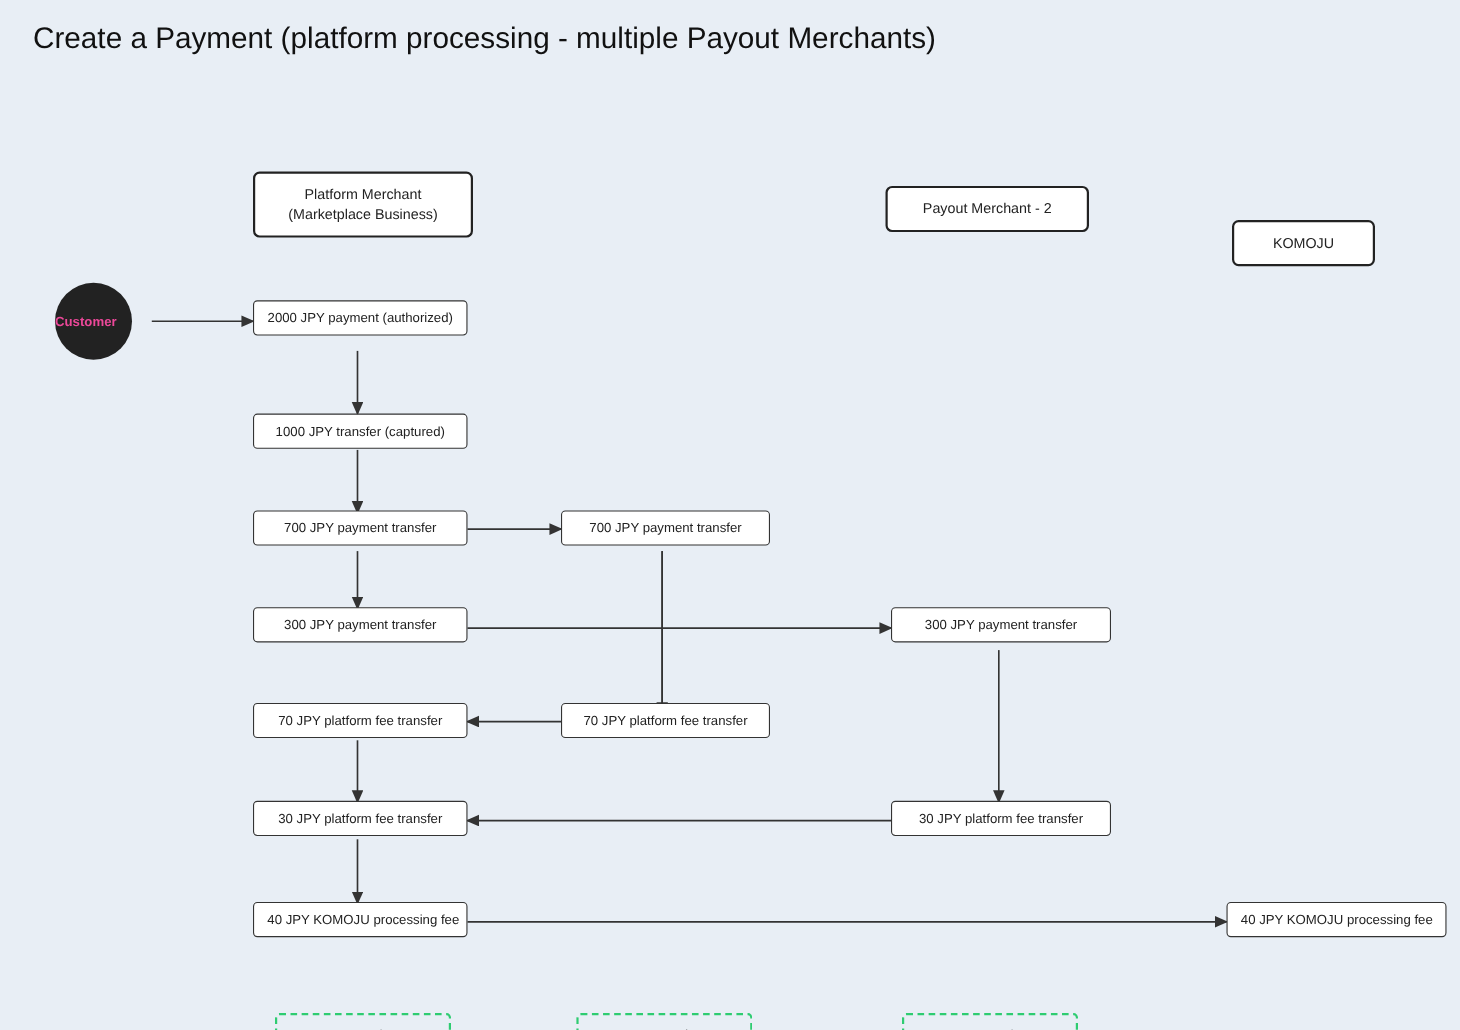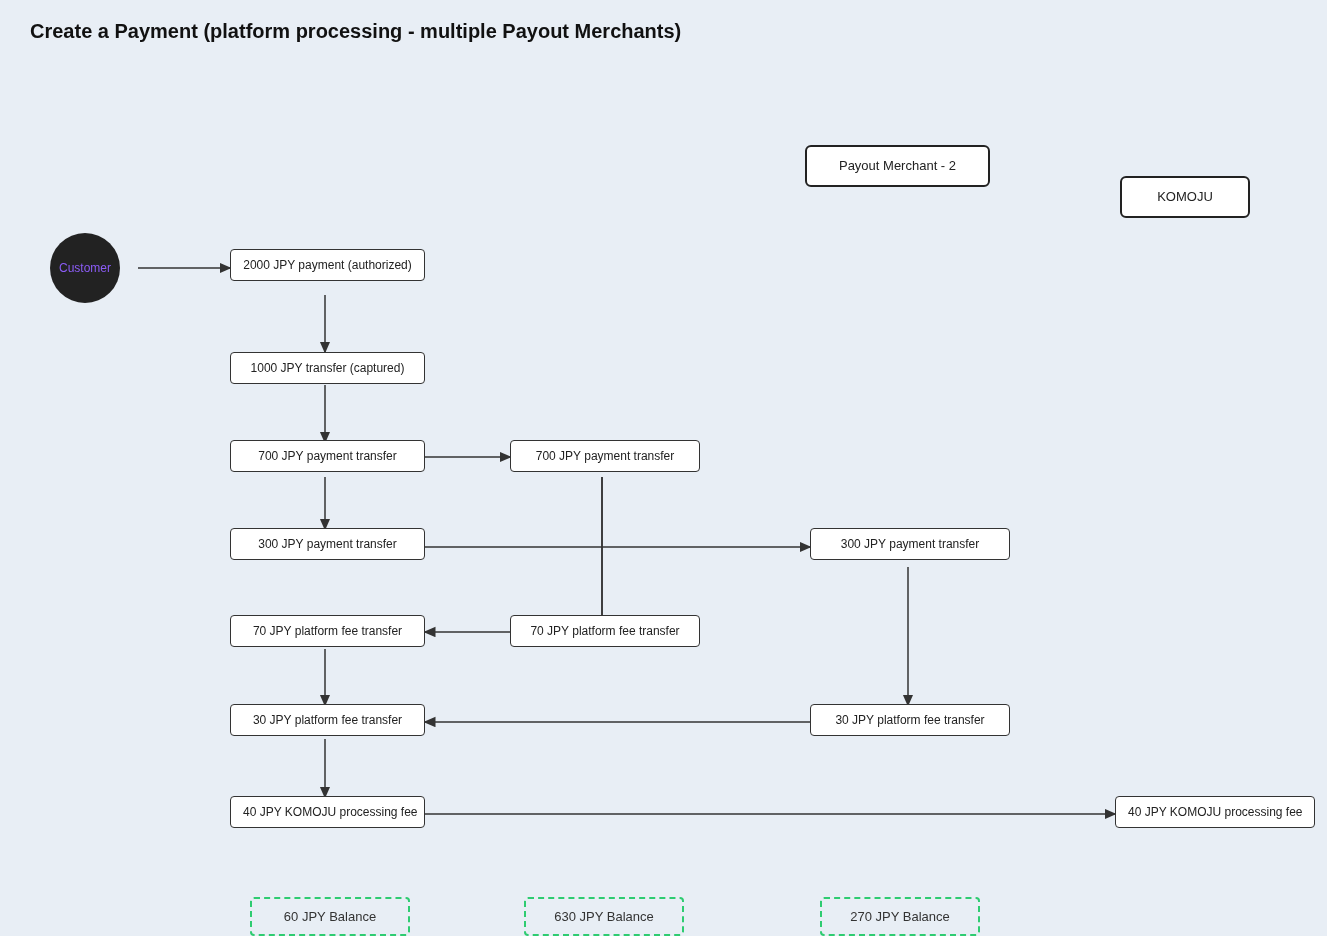--- a/index.html
+++ b/index.html
@@ -5,23 +5,23 @@
     * { box-sizing: border-box; margin: 0; padding: 0; }
     body {
       background: #e8eef5;
       font-family: Arial, sans-serif;
       font-size: 13px;
       color: #222;
       min-height: 936px;
       padding: 20px 30px;
     }
     h1 {
-      font-size: 20px;
-      font-weight: 700;
-      margin-bottom: 14px;
+      font-size: 27px;
+      font-weight: 400;
+      margin-bottom: 30px;
       color: #111;
     }
     .diagram {
       position: relative;
       width: 1260px;
       min-height: 860px;
     }
     
     .header-box {
       position: absolute;
@@ -45,26 +45,25 @@
       font-size: 12px;
       white-space: nowrap;
     }
     
     .customer-circle {
       position: absolute;
       width: 70px;
       height: 70px;
       border-radius: 50%;
       background: #222;
-      color: #8b5cf6;
+      color: #ec4899;
       display: flex;
       align-items: center;
-      justify-content: center;
       font-size: 12px;
-      font-weight: 400;
+      font-weight: 700;
       text-align: center;
     }
     
     .balance-box {
       position: absolute;
       border: 2px dashed #2ecc71;
       border-radius: 4px;
       background: transparent;
       text-align: center;
       padding: 10px 14px;
@@ -120,20 +119,21 @@
 
     <line x1="878" y1="510" x2="878" y2="648" stroke="#333" stroke-width="1.5" marker-end="url(#arrowhead)"></line>
 
     <line x1="780" y1="665" x2="395" y2="665" stroke="#333" stroke-width="1.5" marker-end="url(#arrowhead)"></line>
 
     <line x1="295" y1="682" x2="295" y2="740" stroke="#333" stroke-width="1.5" marker-end="url(#arrowhead)"></line>
 
     <line x1="395" y1="757" x2="1085" y2="757" stroke="#333" stroke-width="1.5" marker-end="url(#arrowhead)"></line>
   </svg>
 
+  <div class="header-box" style="left:200px; top:75px; width:200px;">Platform Merchant<br>(Marketplace Business)</div>
 
 
   <div class="header-box" style="left:775px; top:88px; width:185px;">Payout Merchant - 2</div>
 
   <div class="header-box" style="left:1090px; top:88px; width:130px;margin-top:31px;">KOMOJU</div>
 
   <div class="customer-circle" style="left:20px; top:176px;">
     <span>Customer</span>
   </div>
 

